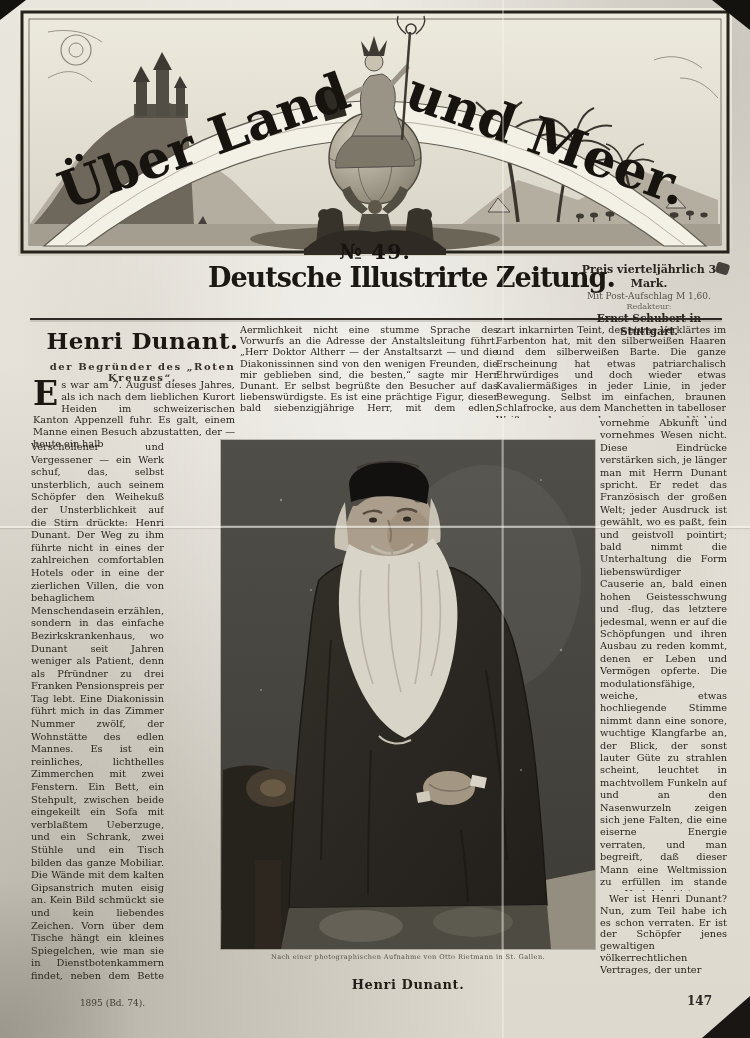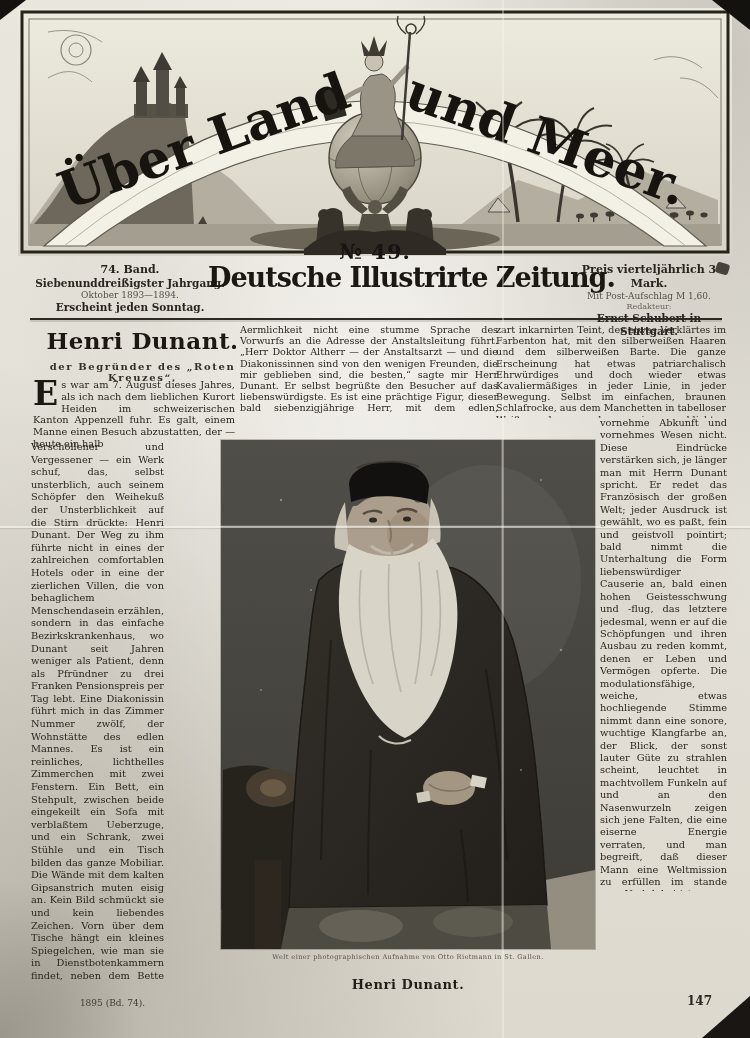--- a/index.html
+++ b/index.html
@@ -192,26 +192,20 @@
         <path d="M286,241 C300,231 318,231 332,238 L332,247 L286,247 Z"></path>
         <path d="M428,241 C414,231 396,231 382,238 L382,247 L428,247 Z"></path>
       </g>
 
       <text transform="translate(192,150) rotate(-20)" text-anchor="middle" font-family="DejaVu Serif, Liberation Serif, serif" font-size="52" font-weight="bold" fill="#17130e">Über Land</text>
       <text transform="translate(523,148) rotate(20)" text-anchor="middle" font-family="DejaVu Serif, Liberation Serif, serif" font-size="52" font-weight="bold" fill="#17130e">und Meer.</text>
     </svg>
     <div class="abs issue-no">№ 49.</div>
   </div>
 
-  <div class="abs pubinfo pub-l">
-    <div class="pub-b1">74. Band.</div>
-    <div class="pub-b2">Siebenunddreißigster Jahrgang.</div>
-    <div class="pub-s1">Oktober 1893—1894.</div>
-    <div class="pub-b2">Erscheint jeden Sonntag.</div>
-  </div>
 
   <div class="abs center-title">Deutsche Illustrirte Zeitung.</div>
 
   <div class="abs pubinfo pub-r">
     <div class="pub-b1">Preis vierteljährlich 3 Mark.</div>
     <div class="pub-s1">Mit Post-Aufschlag M 1,60.</div>
     <div class="pub-s2">Redakteur:</div>
     <div class="pub-b2">Ernst Schubert in Stuttgart.</div>
   </div>
 
@@ -223,20 +217,21 @@
   </div>
 
   <div class="abs colbody c-intro">
     <span class="dropcap">E</span><span>s war am 7. August dieses Jahres, als ich nach dem lieblichen Kurort Heiden im schweizerischen Kanton Appenzell fuhr. Es galt, einem Manne einen Besuch abzustatten, der — heute ein halb</span>
   </div>
 
   <div class="abs colbody c1n">Verschollener und Vergessener — ein Werk schuf, das, selbst unsterblich, auch seinem Schöpfer den Weihekuß der Unsterblichkeit auf die Stirn drückte: Henri Dunant. Der Weg zu ihm führte nicht in eines der zahlreichen comfortablen Hotels oder in eine der zierlichen Villen, die von behaglichem Menschendasein erzählen, sondern in das einfache Bezirkskrankenhaus, wo Dunant seit Jahren weniger als Patient, denn als Pfründner zu drei Franken Pensionspreis per Tag lebt. Eine Diakonissin führt mich in das Zimmer Nummer zwölf, der Wohnstätte des edlen Mannes. Es ist ein reinliches, lichthelles Zimmerchen mit zwei Fenstern. Ein Bett, ein Stehpult, zwischen beide eingekeilt ein Sofa mit verblaßtem Ueberzuge, und ein Schrank, zwei Stühle und ein Tisch bilden das ganze Mobiliar. Die Wände mit dem kalten Gipsanstrich muten eisig an. Kein Bild schmückt sie und kein liebendes Zeichen. Vorn über dem Tische hängt ein kleines Spiegelchen, wie man sie in Dienstbotenkammern findet, neben dem Bette ein Thermometer und an der Thüre die „Hausordnung“. Nun muß ich hier gleich beifügen, daß diese</div>
   <div class="abs colbody c2">Aermlichkeit nicht eine stumme Sprache des Vorwurfs an die Adresse der Anstaltsleitung führt. „Herr Doktor Altherr — der Anstaltsarzt — und die Diakonissinnen sind von den wenigen Freunden, die mir geblieben sind, die besten,“ sagte mir Herr Dunant. Er selbst begrüßte den Besucher auf das liebenswürdigste. Es ist eine prächtige Figur, dieser bald siebenzigjährige Herr, mit dem edlen, ausdrucksvollen Kopfe, dem</div>
   <div class="abs colbody c3t">zart inkarnirten Teint, der etwas Verklärtes im Farbenton hat, mit den silberweißen Haaren und dem silberweißen Barte. Die ganze Erscheinung hat etwas patriarchalisch Ehrwürdiges und doch wieder etwas Kavaliermäßiges in jeder Linie, in jeder Bewegung. Selbst im einfachen, braunen Schlafrocke, aus dem Manchetten in tabelloser Weiße hervorgucken, im schlichten Hauskäppchen, verleugnet sich des Mannes</div>
   <div class="abs colbody c3n">vornehme Abkunft und vornehmes Wesen nicht. Diese Eindrücke verstärken sich, je länger man mit Herrn Dunant spricht. Er redet das Französisch der großen Welt; jeder Ausdruck ist gewählt, wo es paßt, fein und geistvoll pointirt; bald nimmt die Unterhaltung die Form liebenswürdiger Causerie an, bald einen hohen Geistesschwung und -flug, das letztere jedesmal, wenn er auf die Schöpfungen und ihren Ausbau zu reden kommt, denen er Leben und Vermögen opferte. Die modulationsfähige, weiche, etwas hochliegende Stimme nimmt dann eine sonore, wuchtige Klangfarbe an, der Blick, der sonst lauter Güte zu strahlen scheint, leuchtet in machtvollem Funkeln auf und an den Nasenwurzeln zeigen sich jene Falten, die eine eiserne Energie verraten, und man begreift, daß dieser Mann eine Weltmission zu erfüllen im stande war. Und dabei ist er von kindlicher Bescheidenheit, von jener durchgeistigten Bescheidenheit, die das eigene Ich vor einer großen Lebensaufgabe und der Ergebenheit an sie vergißt.</div>
+  <div class="abs c3c">Wer ist Henri Dunant? Nun, zum Teil habe ich es schon verraten. Er ist der Schöpfer jenes gewaltigen völkerrechtlichen Vertrages, der unter</div>
 
   <div class="abs photo">
     <svg viewBox="0 0 374 509">
       <defs>
         <linearGradient id="pbg" x1="0" y1="0" x2="0" y2="1">
           <stop offset="0" stop-color="#504e48"></stop>
             <stop offset="0.55" stop-color="#46443e"></stop>
             <stop offset="1" stop-color="#3d3b36"></stop>
         </linearGradient>
         <linearGradient id="coatG" x1="0" y1="0" x2="1" y2="1">
@@ -293,21 +288,21 @@
         <circle cx="60" cy="60" r="1.2"></circle>
           <circle cx="320" cy="40" r="1"></circle>
           <circle cx="340" cy="210" r="1.3"></circle>
         <circle cx="40" cy="250" r="1"></circle>
           <circle cx="300" cy="330" r="1.1"></circle>
           <circle cx="90" cy="150" r="1"></circle>
       </g>
     </svg>
   </div>
 
-  <div class="abs credit">Welt einer photographischen Aufnahme von Otto Rietmann in St. Gallen.</div>
+  <div class="abs credit">Nach einer photographischen Aufnahme von Otto Rietmann in St. Gallen.</div>
   <div class="abs caption">Henri Dunant.</div>
 
   <div class="abs volnote">1895 (Bd. 74).</div>
   <div class="abs pageno">147</div>
 
   <div class="abs crease-h"></div>
   <div class="abs crease-v"></div>
   <div class="abs corner c-tl"></div>
   <div class="abs corner c-tr"></div>
   <div class="abs corner c-br"></div>

